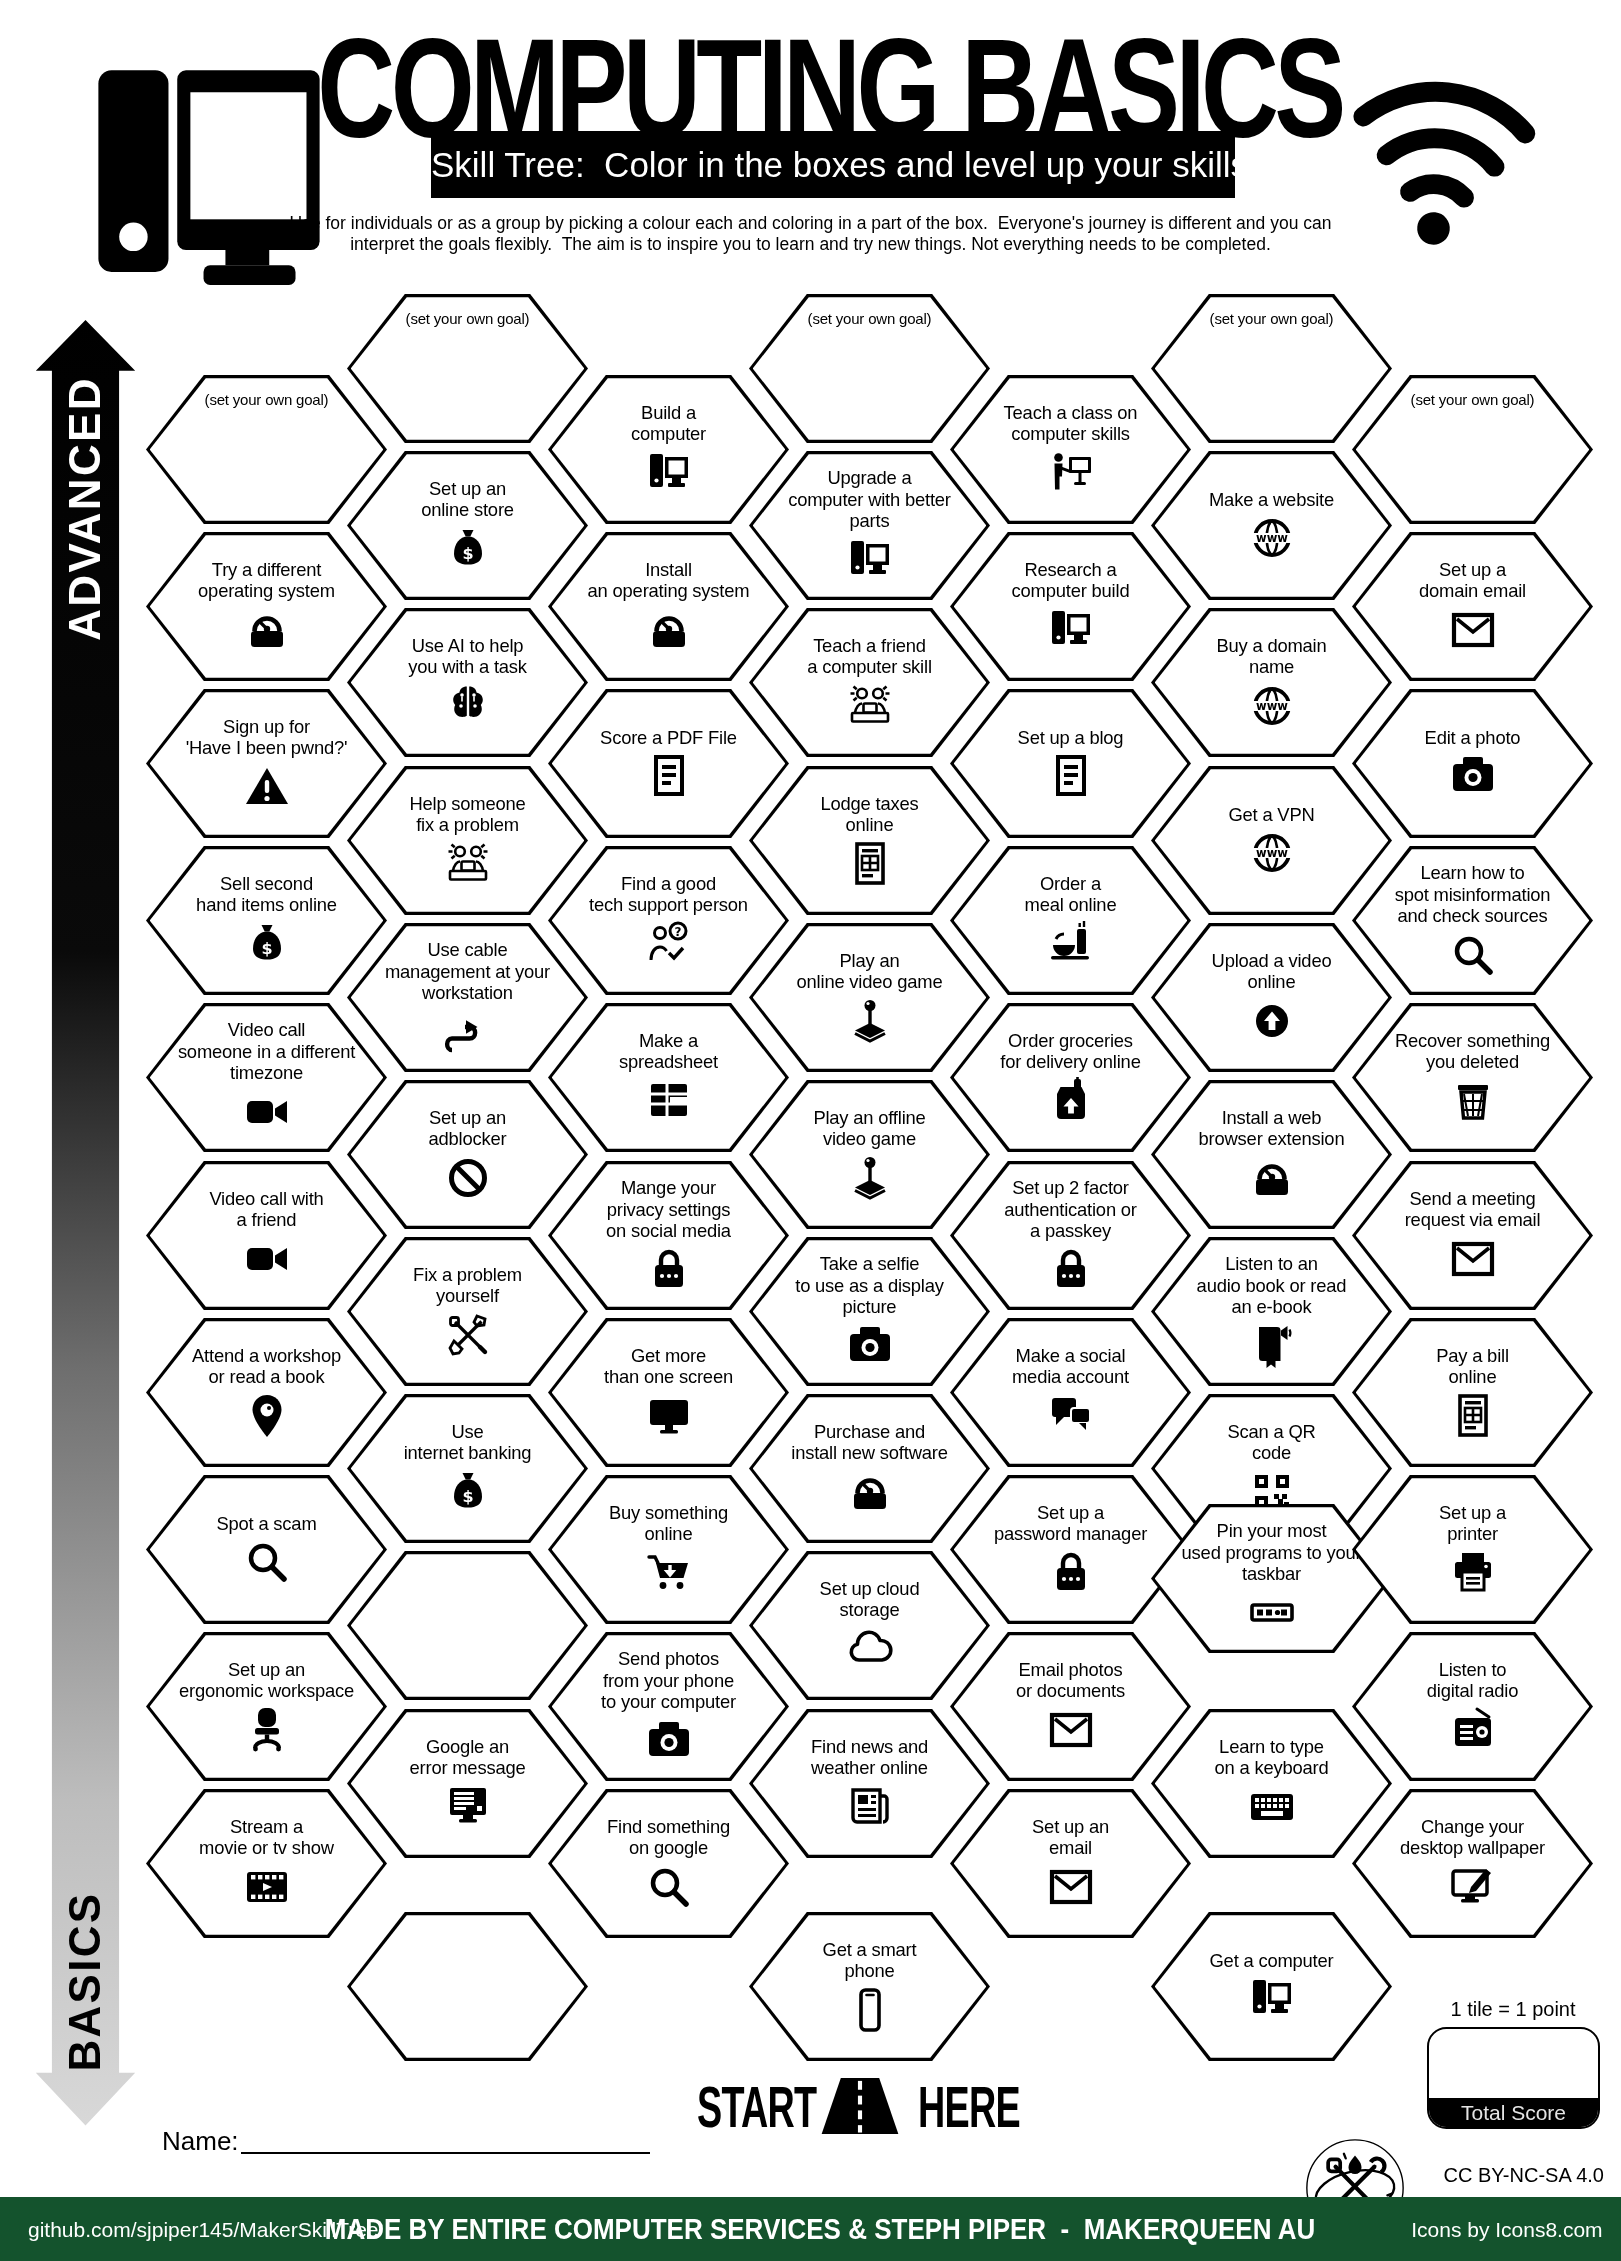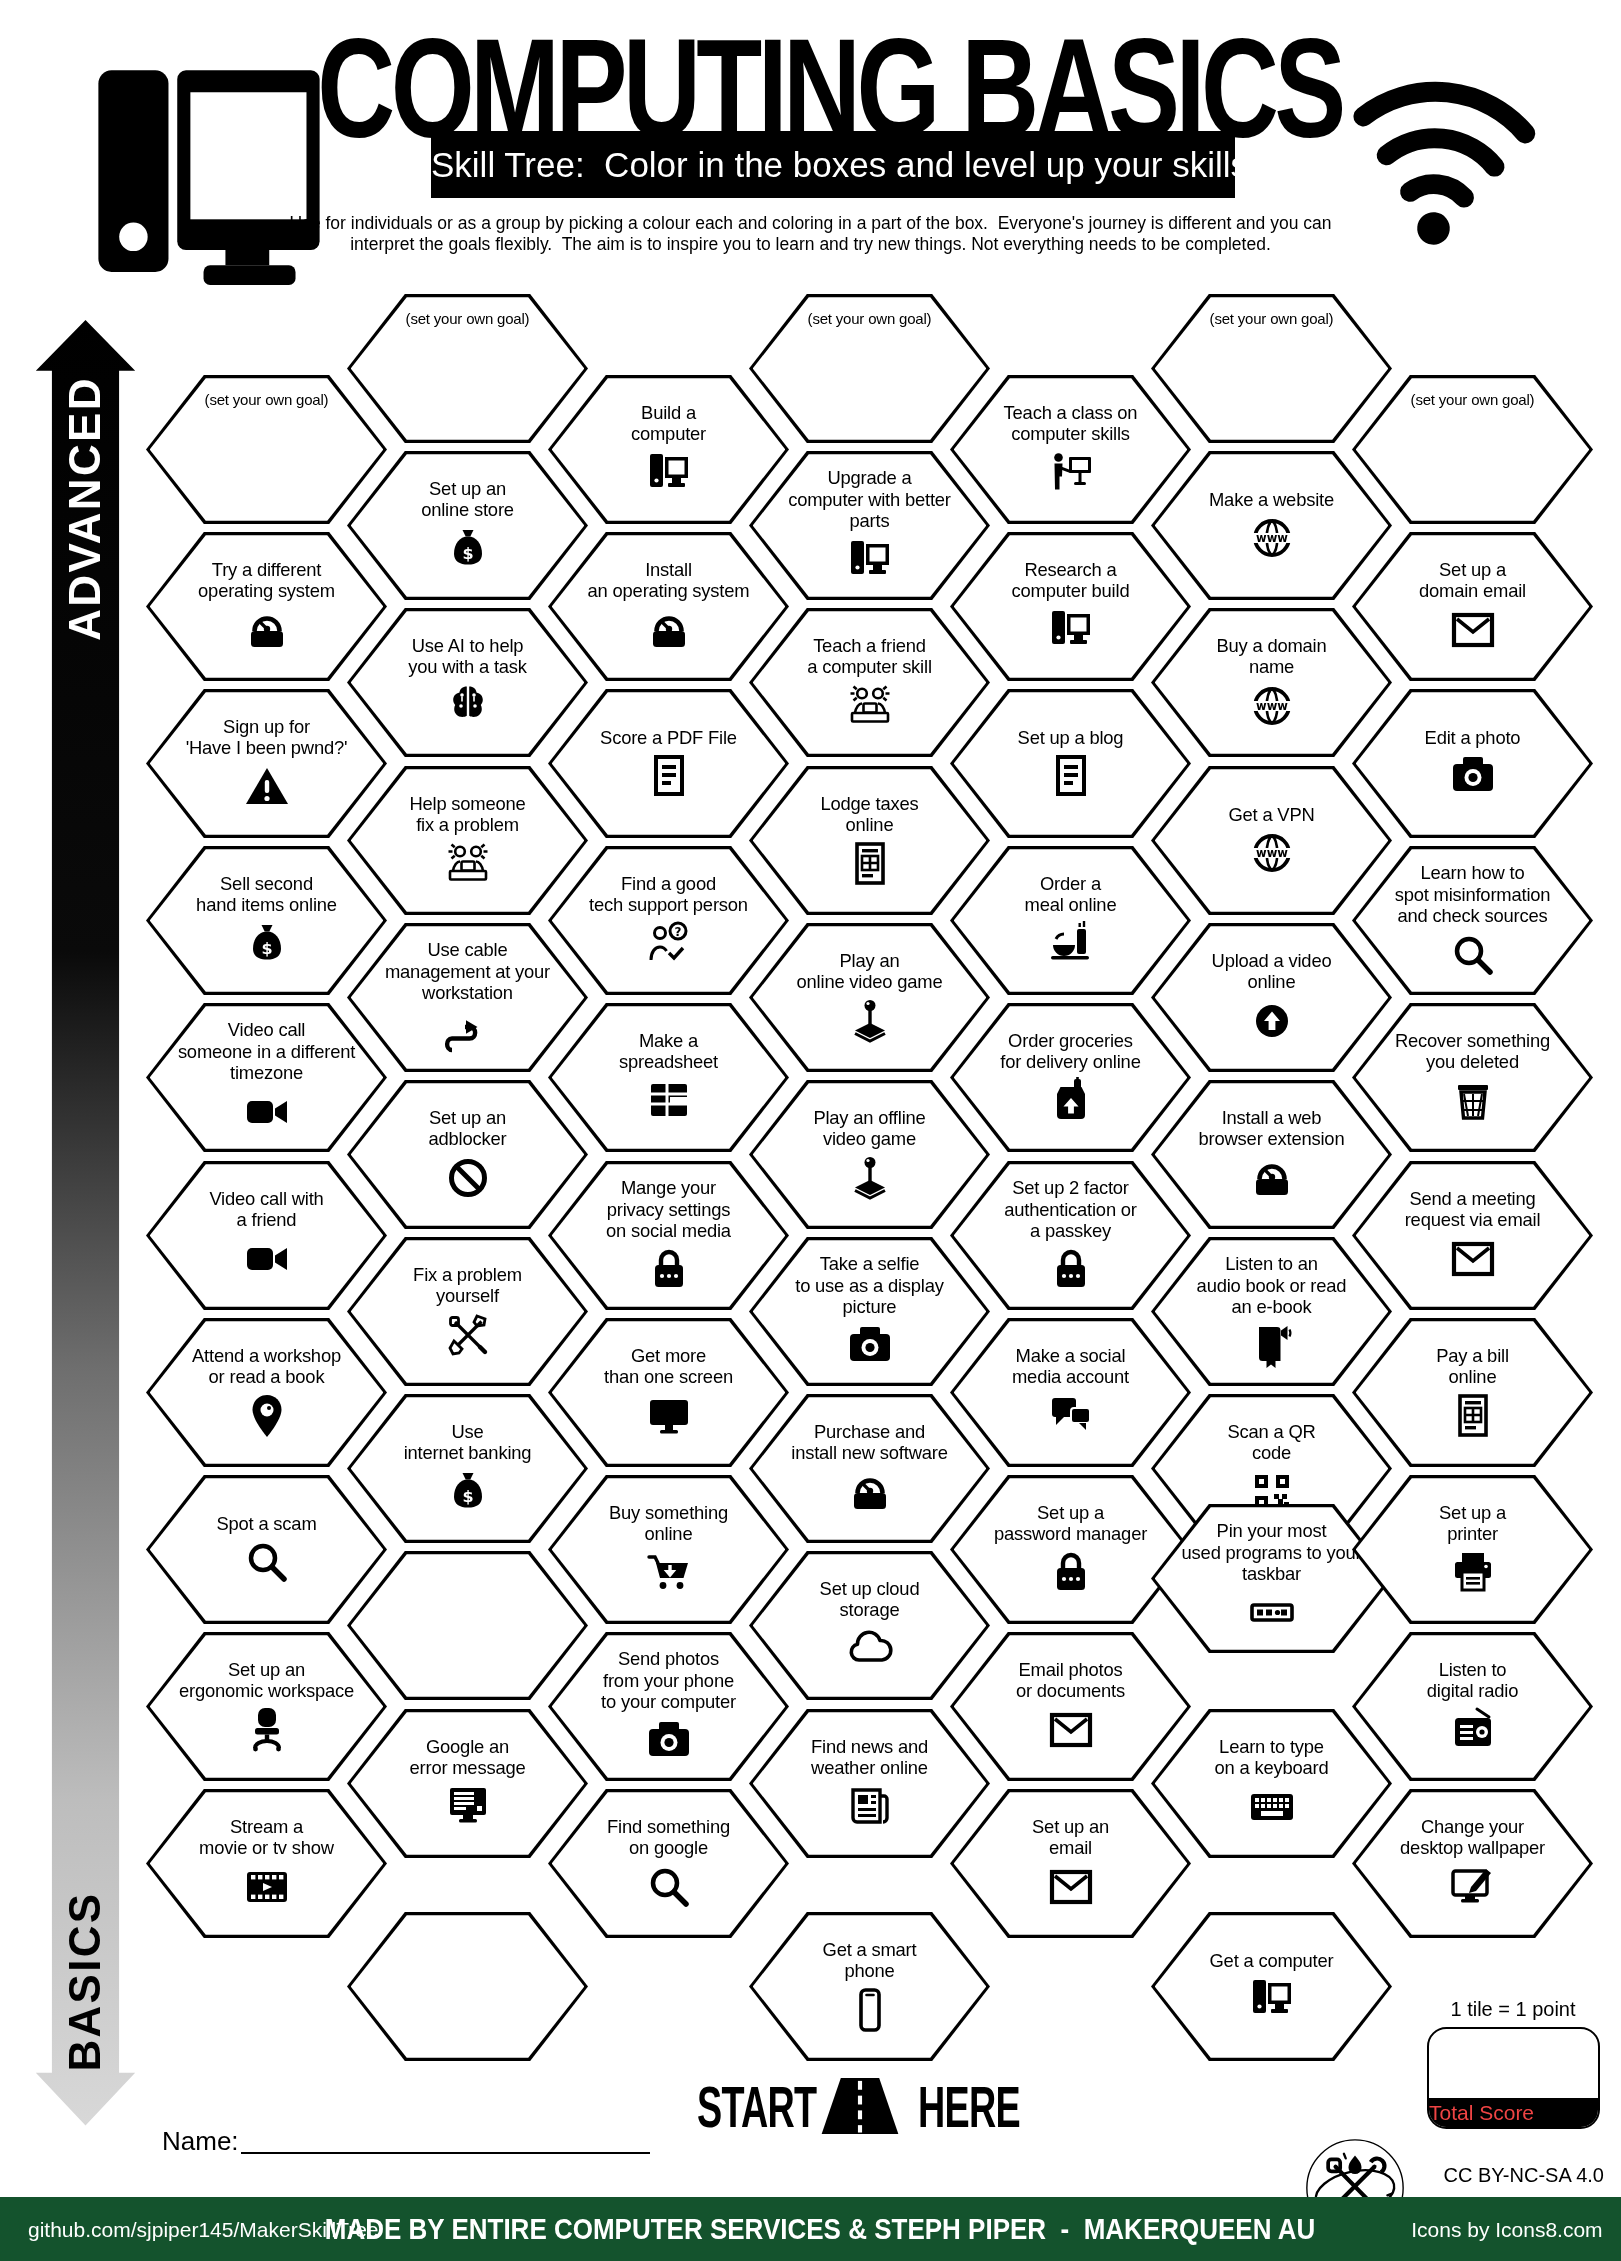--- a/index.html
+++ b/index.html
@@ -42,22 +42,22 @@
   .startword{position:absolute;font-size:46px;font-weight:bold;letter-spacing:-0.9px;
              transform:scale(0.82,1.25);transform-origin:0 0;white-space:nowrap;}
   #start-l{left:697px;top:2073px;}
   #start-r{left:918px;top:2073px;}
   .road{position:absolute;left:812px;top:2075px;width:96px;height:59px;}
   .name-label{position:absolute;left:162px;top:2126px;font-size:26px;}
   .name-line{position:absolute;left:241px;top:2152px;width:409px;height:1.8px;background:#000;}
   .score-note{position:absolute;left:1421px;top:1998px;width:184px;text-align:center;font-size:20px;}
   .score-box{position:absolute;left:1427px;top:2027px;width:173px;height:102px;background:#fff;
              border:2.3px solid #000;border-radius:19.4px;overflow:hidden;box-sizing:border-box;}
-  .score-strip{position:absolute;left:0;right:0;bottom:0;height:29.5px;background:#000;color:#ef4444;
-               text-align:left;font-size:21px;line-height:29.5px;}
+  .score-strip{position:absolute;left:0;right:0;bottom:0;height:29.5px;background:#000;color:#e5e5e5;
+               text-align:center;font-size:21px;line-height:29.5px;}
   .badge{position:absolute;left:1305px;top:2138px;width:100px;height:100px;}
   .license{position:absolute;right:17px;top:2157px;font-size:20px;line-height:37px;}
 
   
   .footer{position:absolute;left:0;right:0;top:2197px;height:65px;background:#14532d;color:#fff;}
   #f-left{position:absolute;left:28px;top:0;line-height:65px;font-size:21px;}
   #f-center{position:absolute;left:820px;top:0;line-height:65px;font-size:26px;font-weight:bold;
             transform:translateX(-50%) scaleY(1.15);white-space:pre;}
   #f-right{position:absolute;right:18.4px;top:0;line-height:65px;font-size:21px;}
 </style>

